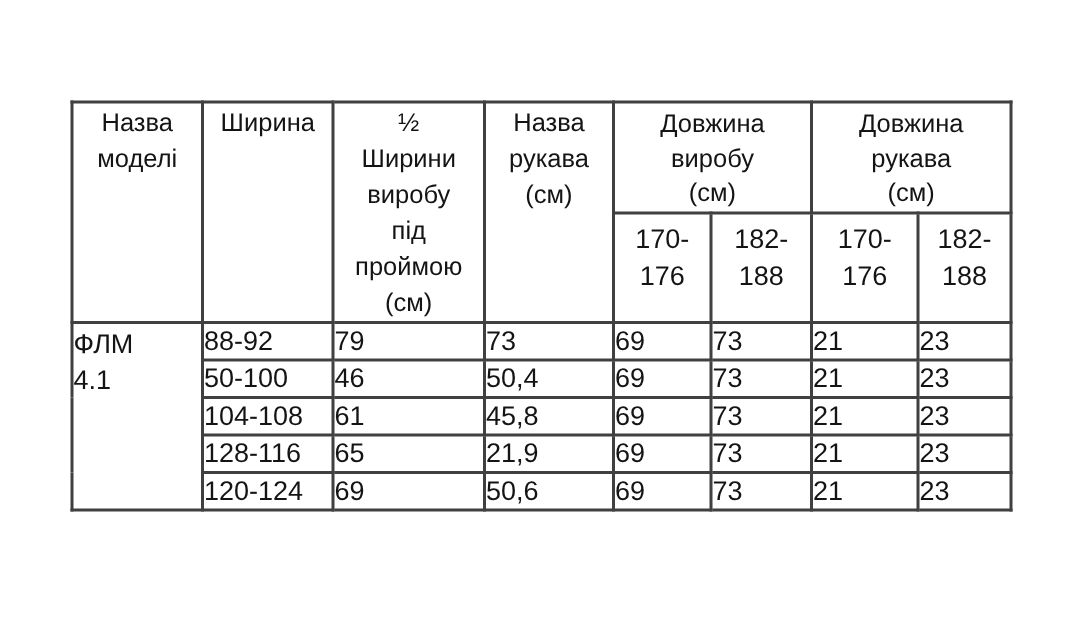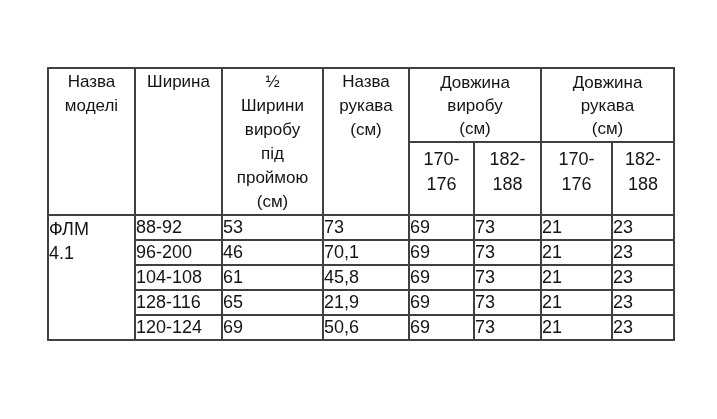--- a/index.html
+++ b/index.html
@@ -107,31 +107,31 @@
 176</th>
       <th>182-
 188</th>
     </tr>
   </thead>
   <tbody>
     <tr>
       <td rowspan="5" class="model-cell">ФЛМ
 4.1</td>
       <td>88-92</td>
-      <td>53</td>
+      <td>79</td>
       <td>73</td>
       <td>69</td>
       <td>73</td>
       <td>21</td>
       <td>23</td>
     </tr>
     <tr>
-      <td>96-200</td>
+      <td>50-100</td>
       <td>46</td>
-      <td>70,1</td>
+      <td>50,4</td>
       <td>69</td>
       <td>73</td>
       <td>21</td>
       <td>23</td>
     </tr>
     <tr>
       <td>104-108</td>
       <td>61</td>
       <td>45,8</td>
       <td>69</td>

